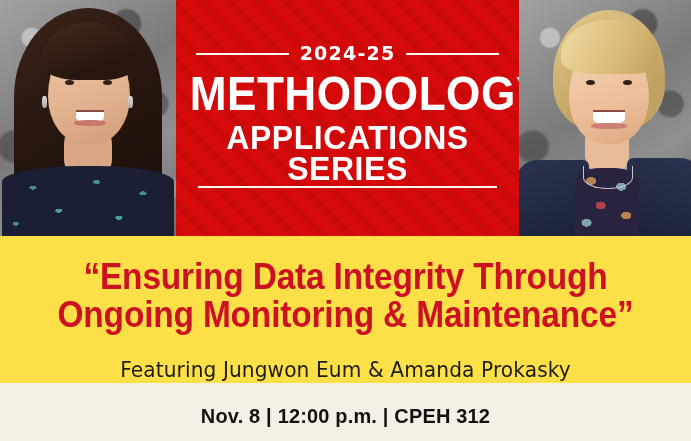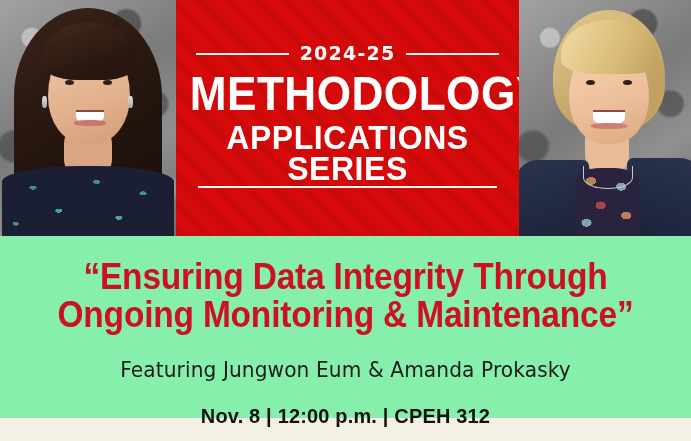--- a/index.html
+++ b/index.html
@@ -254,22 +254,22 @@
     height: 2px;
     background: #fbf6f0;
   }
 
   
   .lower {
     position: absolute;
     left: 0;
     top: 236px;
     width: 691px;
-    height: 182px;
-    background: #86efac;
+    height: 147px;
+    background: #fde047;
   }
 
   .talk-title {
     position: absolute;
     left: 16px;
     right: 16px;
     top: 22px;
     text-align: center;
     color: #cc1122;
     font-family: "Liberation Sans Narrow", "Liberation Sans", sans-serif;

